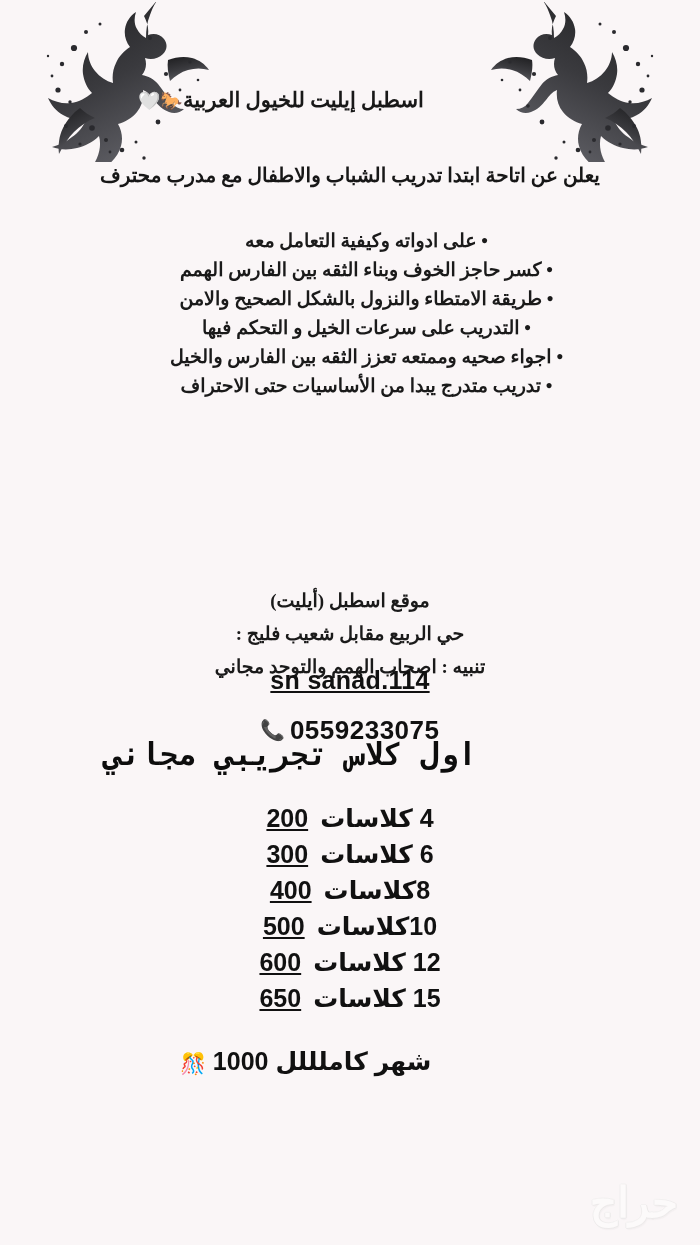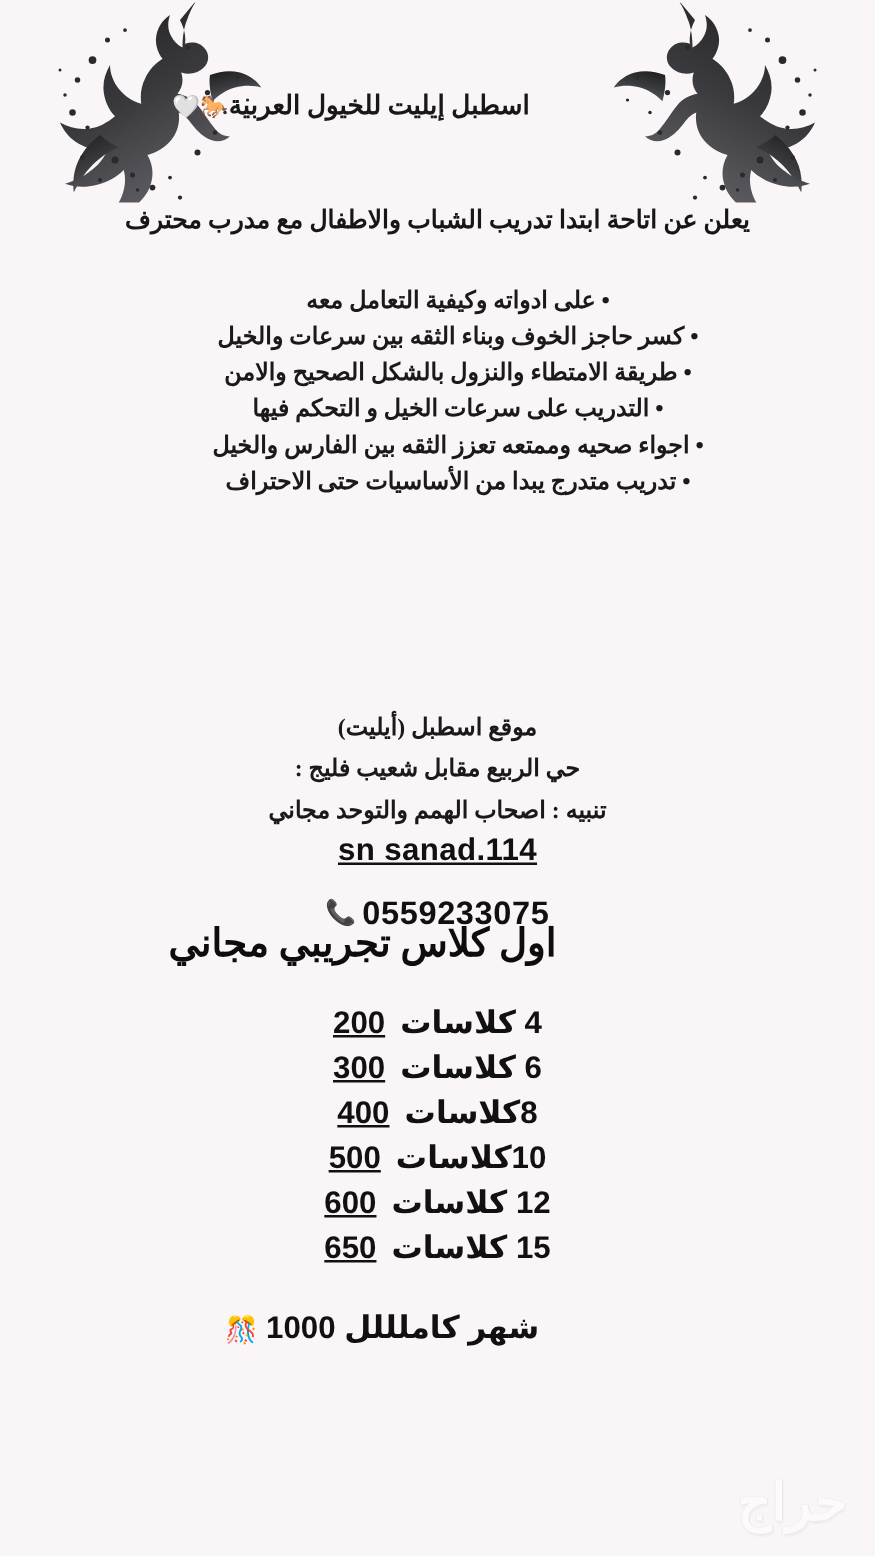--- a/index.html
+++ b/index.html
@@ -41,21 +41,21 @@
     width: 180px;
     height: 160px;
   }
   .horse.left  { left: 40px; }
   .horse.right { right: 40px; transform: scaleX(-1); }
   .horse svg { width: 100%; height: 100%; display: block; }
 
   
   .title-line {
     position: absolute;
-    top: 72px;
+    top: 88px;
     left: 0;
     width: 562px;
     text-align: center;
     font-family: "Liberation Serif", "DejaVu Serif", serif;
     font-size: 21px;
     font-weight: 700;
     color: #181818;
     letter-spacing: 0;
     direction: rtl;
   }
@@ -89,21 +89,21 @@
     line-height: 29px;
     list-style: none;
     margin: 0;
     padding: 0;
   }
   .bullets li { white-space: nowrap; padding-left: 33px; }
 
   
   .loc {
     position: absolute;
-    top: 566px;
+    top: 584px;
     left: 0;
     width: 700px;
     direction: rtl;
     text-align: center;
     font-family: "Liberation Serif", "DejaVu Serif", serif;
     font-size: 19px;
     font-weight: 700;
     color: #1a1a1a;
     line-height: 33px;
   }
@@ -146,21 +146,21 @@
   }
 
   
   .free-class {
     position: absolute;
     top: 736px;
     left: 0;
     width: 580px;
     text-align: center;
     direction: rtl;
-    font-family: Liberation Serif, serif;
+    font-family: Liberation Mono, monospace;
     font-size: 31px;
     font-weight: 700;
     color: #0d0d0d;
   }
 
   
   .pricing {
     position: absolute;
     top: 800px;
     left: 0;
@@ -336,21 +336,21 @@
   </div>
 
   <div class="title-line">
     <span>اسطبل إيليت للخيول العربية</span><span class="emo">🐎🤍</span>
   </div>
 
   <div class="subtitle-line">يعلن عن اتاحة ابتدا تدريب الشباب والاطفال مع مدرب محترف</div>
 
   <ul class="bullets">
     <li>• على ادواته وكيفية التعامل معه</li>
-    <li>• كسر حاجز الخوف وبناء الثقه بين سرعات والخيل</li>
+    <li>• كسر حاجز الخوف وبناء الثقه بين الفارس الهمم</li>
     <li>• طريقة الامتطاء والنزول بالشكل الصحيح والامن</li>
     <li>• التدريب على سرعات الخيل و التحكم فيها</li>
     <li>• اجواء صحيه وممتعه تعزز الثقه بين الفارس والخيل</li>
     <li>• تدريب متدرج يبدا من الأساسيات حتى الاحتراف</li>
   </ul>
 
   <div class="loc">
     <div>موقع اسطبل (أيليت)</div>
     <div>حي الربيع مقابل شعيب فليج :</div>
     <div>تنبيه : اصحاب الهمم والتوحد مجاني</div>

